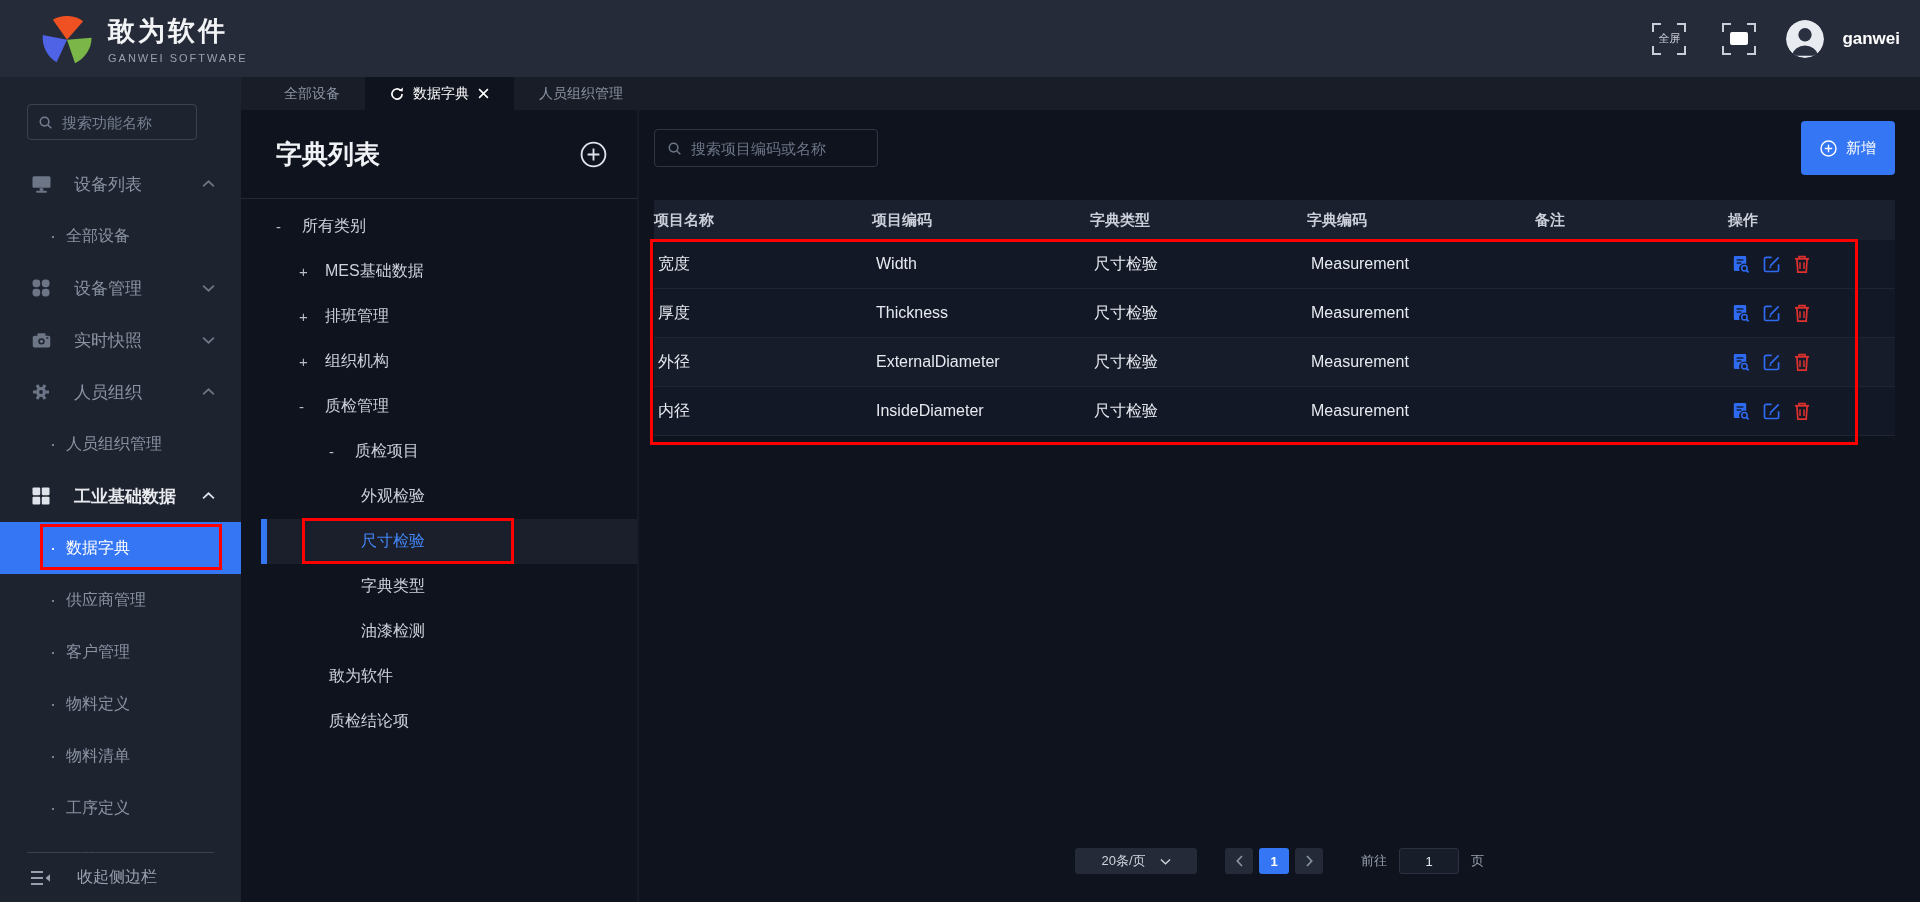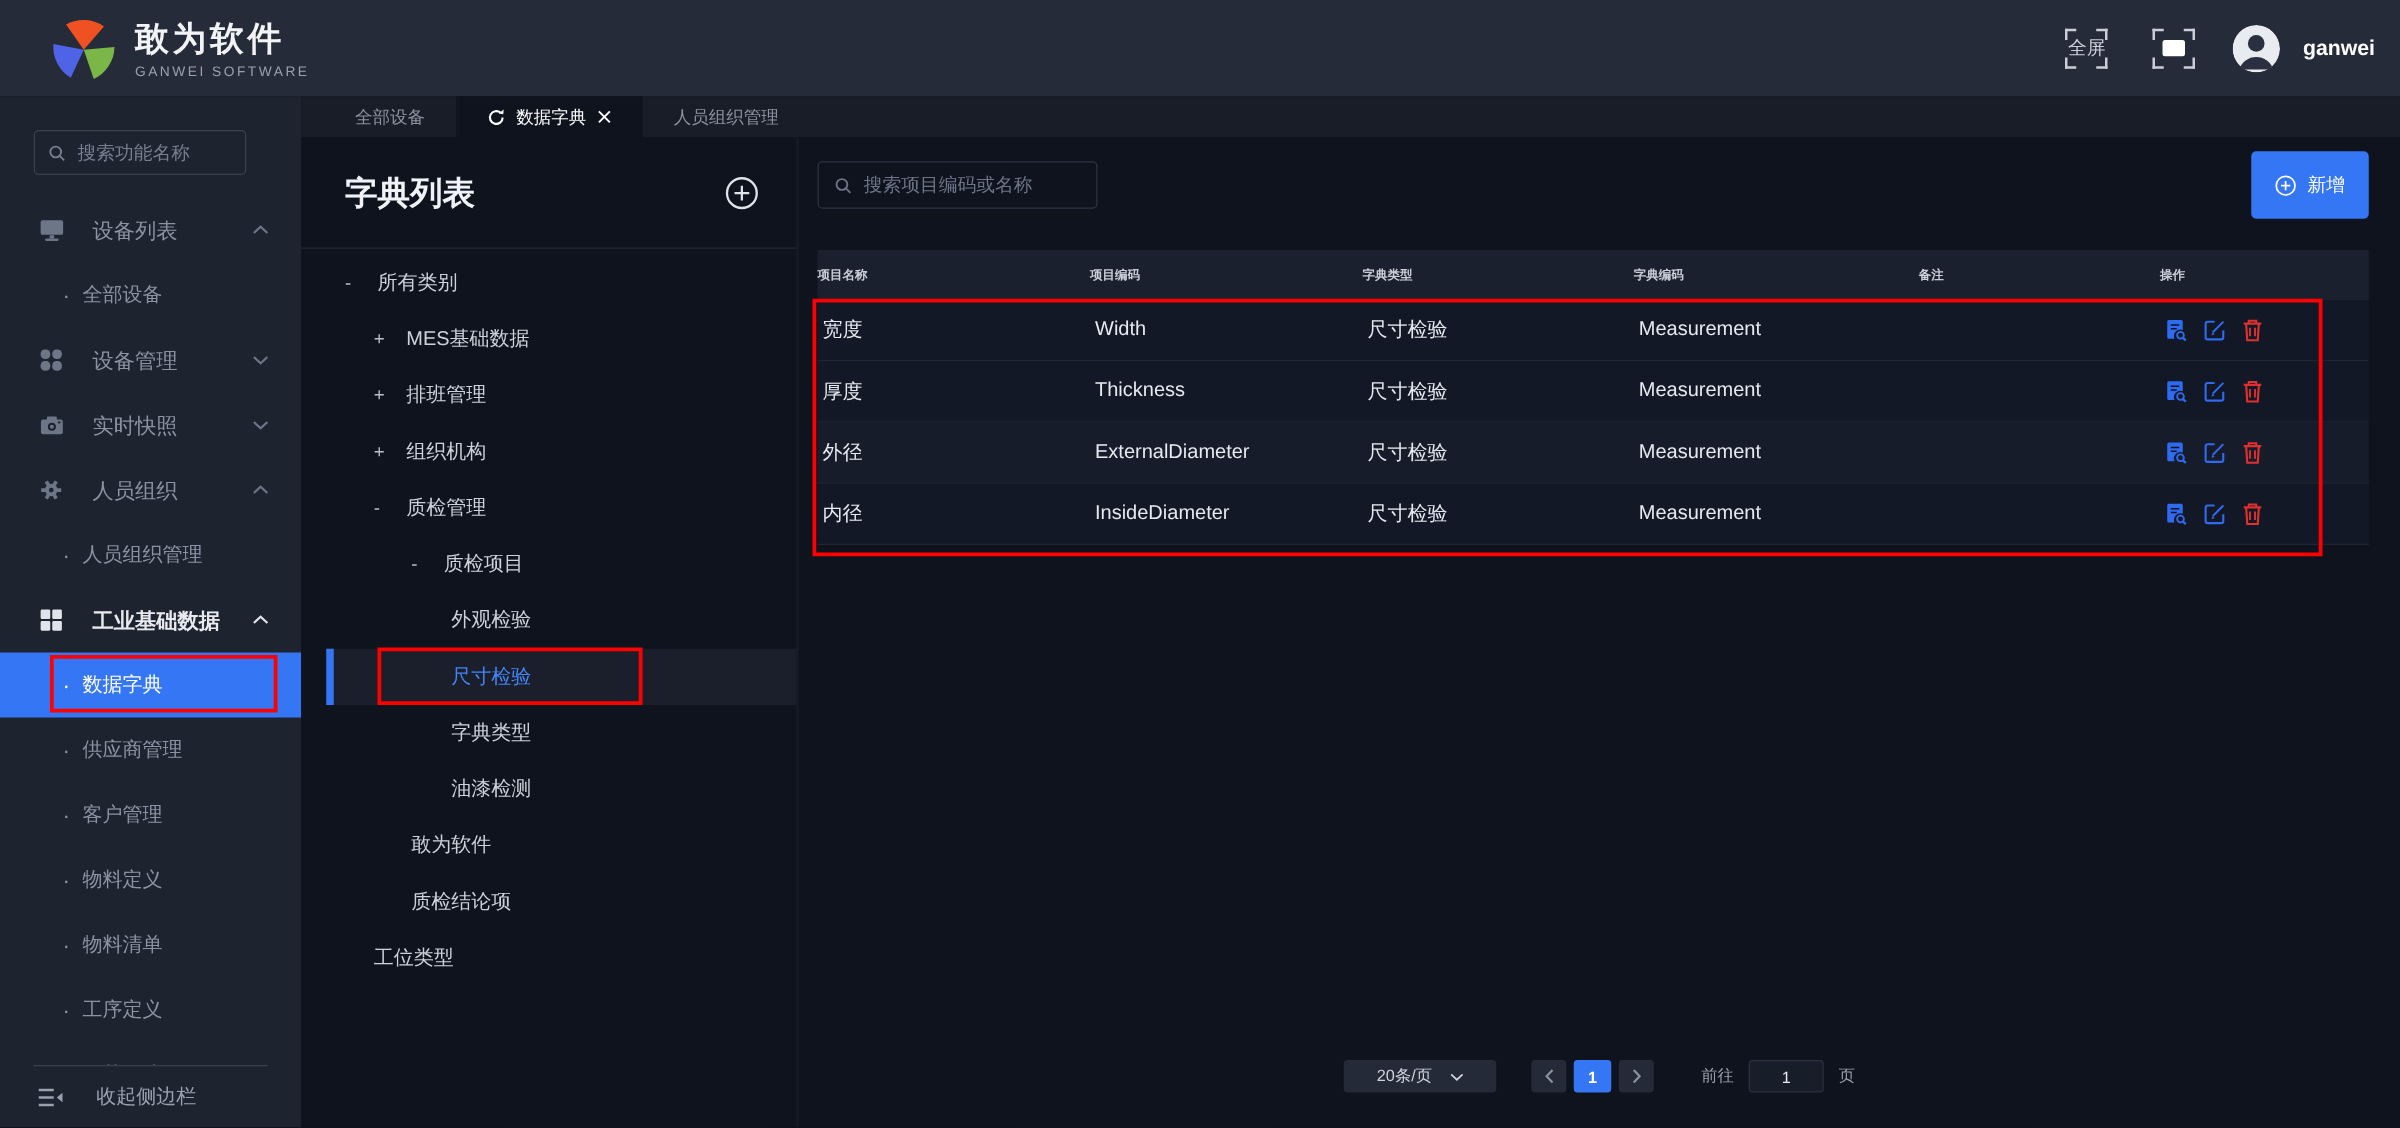--- a/index.html
+++ b/index.html
@@ -17,21 +17,21 @@
   .logo{display:flex; align-items:center; gap:14px;}
   .logo-text .t1{font-size:27px; font-weight:bold; color:#f2f3f5; letter-spacing:3px;}
   .logo-text .t2{font-size:11px; color:#9aa1ad; letter-spacing:2px; margin-top:3px;}
   .header-right{margin-left:auto; display:flex; align-items:center;}
   .bracket-btn{position:relative; width:34px; height:32px; display:flex; align-items:center; justify-content:center; cursor:pointer;}
   .bracket-btn .corner{position:absolute; width:9px; height:9px; border:2px solid #c9ced8;}
   .corner.tl{left:0;top:0;border-right:none;border-bottom:none;}
   .corner.tr{right:0;top:0;border-left:none;border-bottom:none;}
   .corner.bl{left:0;bottom:0;border-right:none;border-top:none;}
   .corner.br{right:0;bottom:0;border-left:none;border-top:none;}
-  .fs-label{font-size:15px; color:#c9ced8;}
+  .fs-label{font-size:11px; color:#c9ced8;}
   .proj-rect{width:18px;height:13px;background:#ffffff;border-radius:2px;}
   .avatar{width:38px;height:38px;border-radius:50%;overflow:hidden;margin-left:30px;cursor:pointer;}
   .username{margin-left:18px; margin-right:0; font-size:17px; font-weight:bold; color:#ffffff; cursor:pointer;}
   .mr36{margin-right:36px;}
 
   
   .app-body{display:flex; height:825px;}
 
   
   .sidebar{width:241px; background:var(--sidebar-bg); display:flex; flex-direction:column; flex-shrink:0;}
@@ -75,21 +75,21 @@
   .main-area{flex:1; position:relative; padding:0 25px 0 15px; min-width:0;}
   .main-toolbar{display:flex; align-items:center; margin-top:18px; height:40px;}
   .main-search{width:224px; height:38px; border:1px solid #2e3545; border-radius:4px; display:flex; align-items:center; padding:0 12px; gap:9px; color:#6c7587;}
   .main-search input{flex:1; min-width:0; background:transparent; border:none; outline:none; color:#c6ccd6; font-size:15px; font-family:inherit;}
   .main-search input::placeholder{color:#6c7587;}
   .add-btn{margin-left:auto; height:54px; padding:0 19px; background:var(--accent); color:#fff; border:none; border-radius:4px;
     display:flex; align-items:center; gap:9px; font-size:15px; cursor:pointer; font-family:inherit;}
 
   .table{margin-top:32px; position:relative;}
   .t-head,.t-row{display:grid; grid-template-columns:218px 218px 217px 228px 193px 1fr; align-items:center;}
-  .t-head{height:40px; background:#1a202d; color:#c9ced8; font-weight:bold; font-size:10px;}
+  .t-head{height:40px; background:#1a202d; color:#c9ced8; font-weight:bold; font-size:15px;}
   .t-head > div, .t-row > div{padding-left:4px; overflow:hidden; white-space:nowrap;}
   .t-row{height:49px; font-size:16px; color:#e6e9ef; background:#131826; border-bottom:1px solid #1f2532;}
   .t-row:nth-child(3){background:#171c2a;}
   .ops{display:flex; gap:13px; align-items:center;}
   .ops .ic{cursor:pointer;}
 
   .anno{position:absolute; border:3px solid var(--red); pointer-events:none; z-index:6;}
   .anno-table{left:-4px; top:39px; width:1208px; height:206px;}
   .anno-sidebar{left:40px; top:2px; width:182px; height:46px;}
   .anno-tree{left:61px; top:-1px; width:212px; height:46px;}
@@ -370,23 +370,20 @@
               <span>字典类型</span>
             </div>
             <div class="tree-item" style="padding-left: 120px;">
               <span>油漆检测</span>
             </div>
             <div class="tree-item" style="padding-left: 88px;">
               <span>敢为软件</span>
             </div>
             <div class="tree-item" style="padding-left: 88px;">
               <span>质检结论项</span>
-            </div>
-            <div class="tree-item" style="padding-left: 58px;">
-              <span>工位类型</span>
             </div>
           </div>
       </div>
 
       <div class="main-area">
         <div class="main-toolbar">
           <div class="main-search">
             <span class="ic">
               <svg width="15" height="15" viewBox="0 0 16 16">
                   <circle cx="7" cy="7" r="4.6" fill="none" stroke="currentColor" stroke-width="1.6"></circle>

